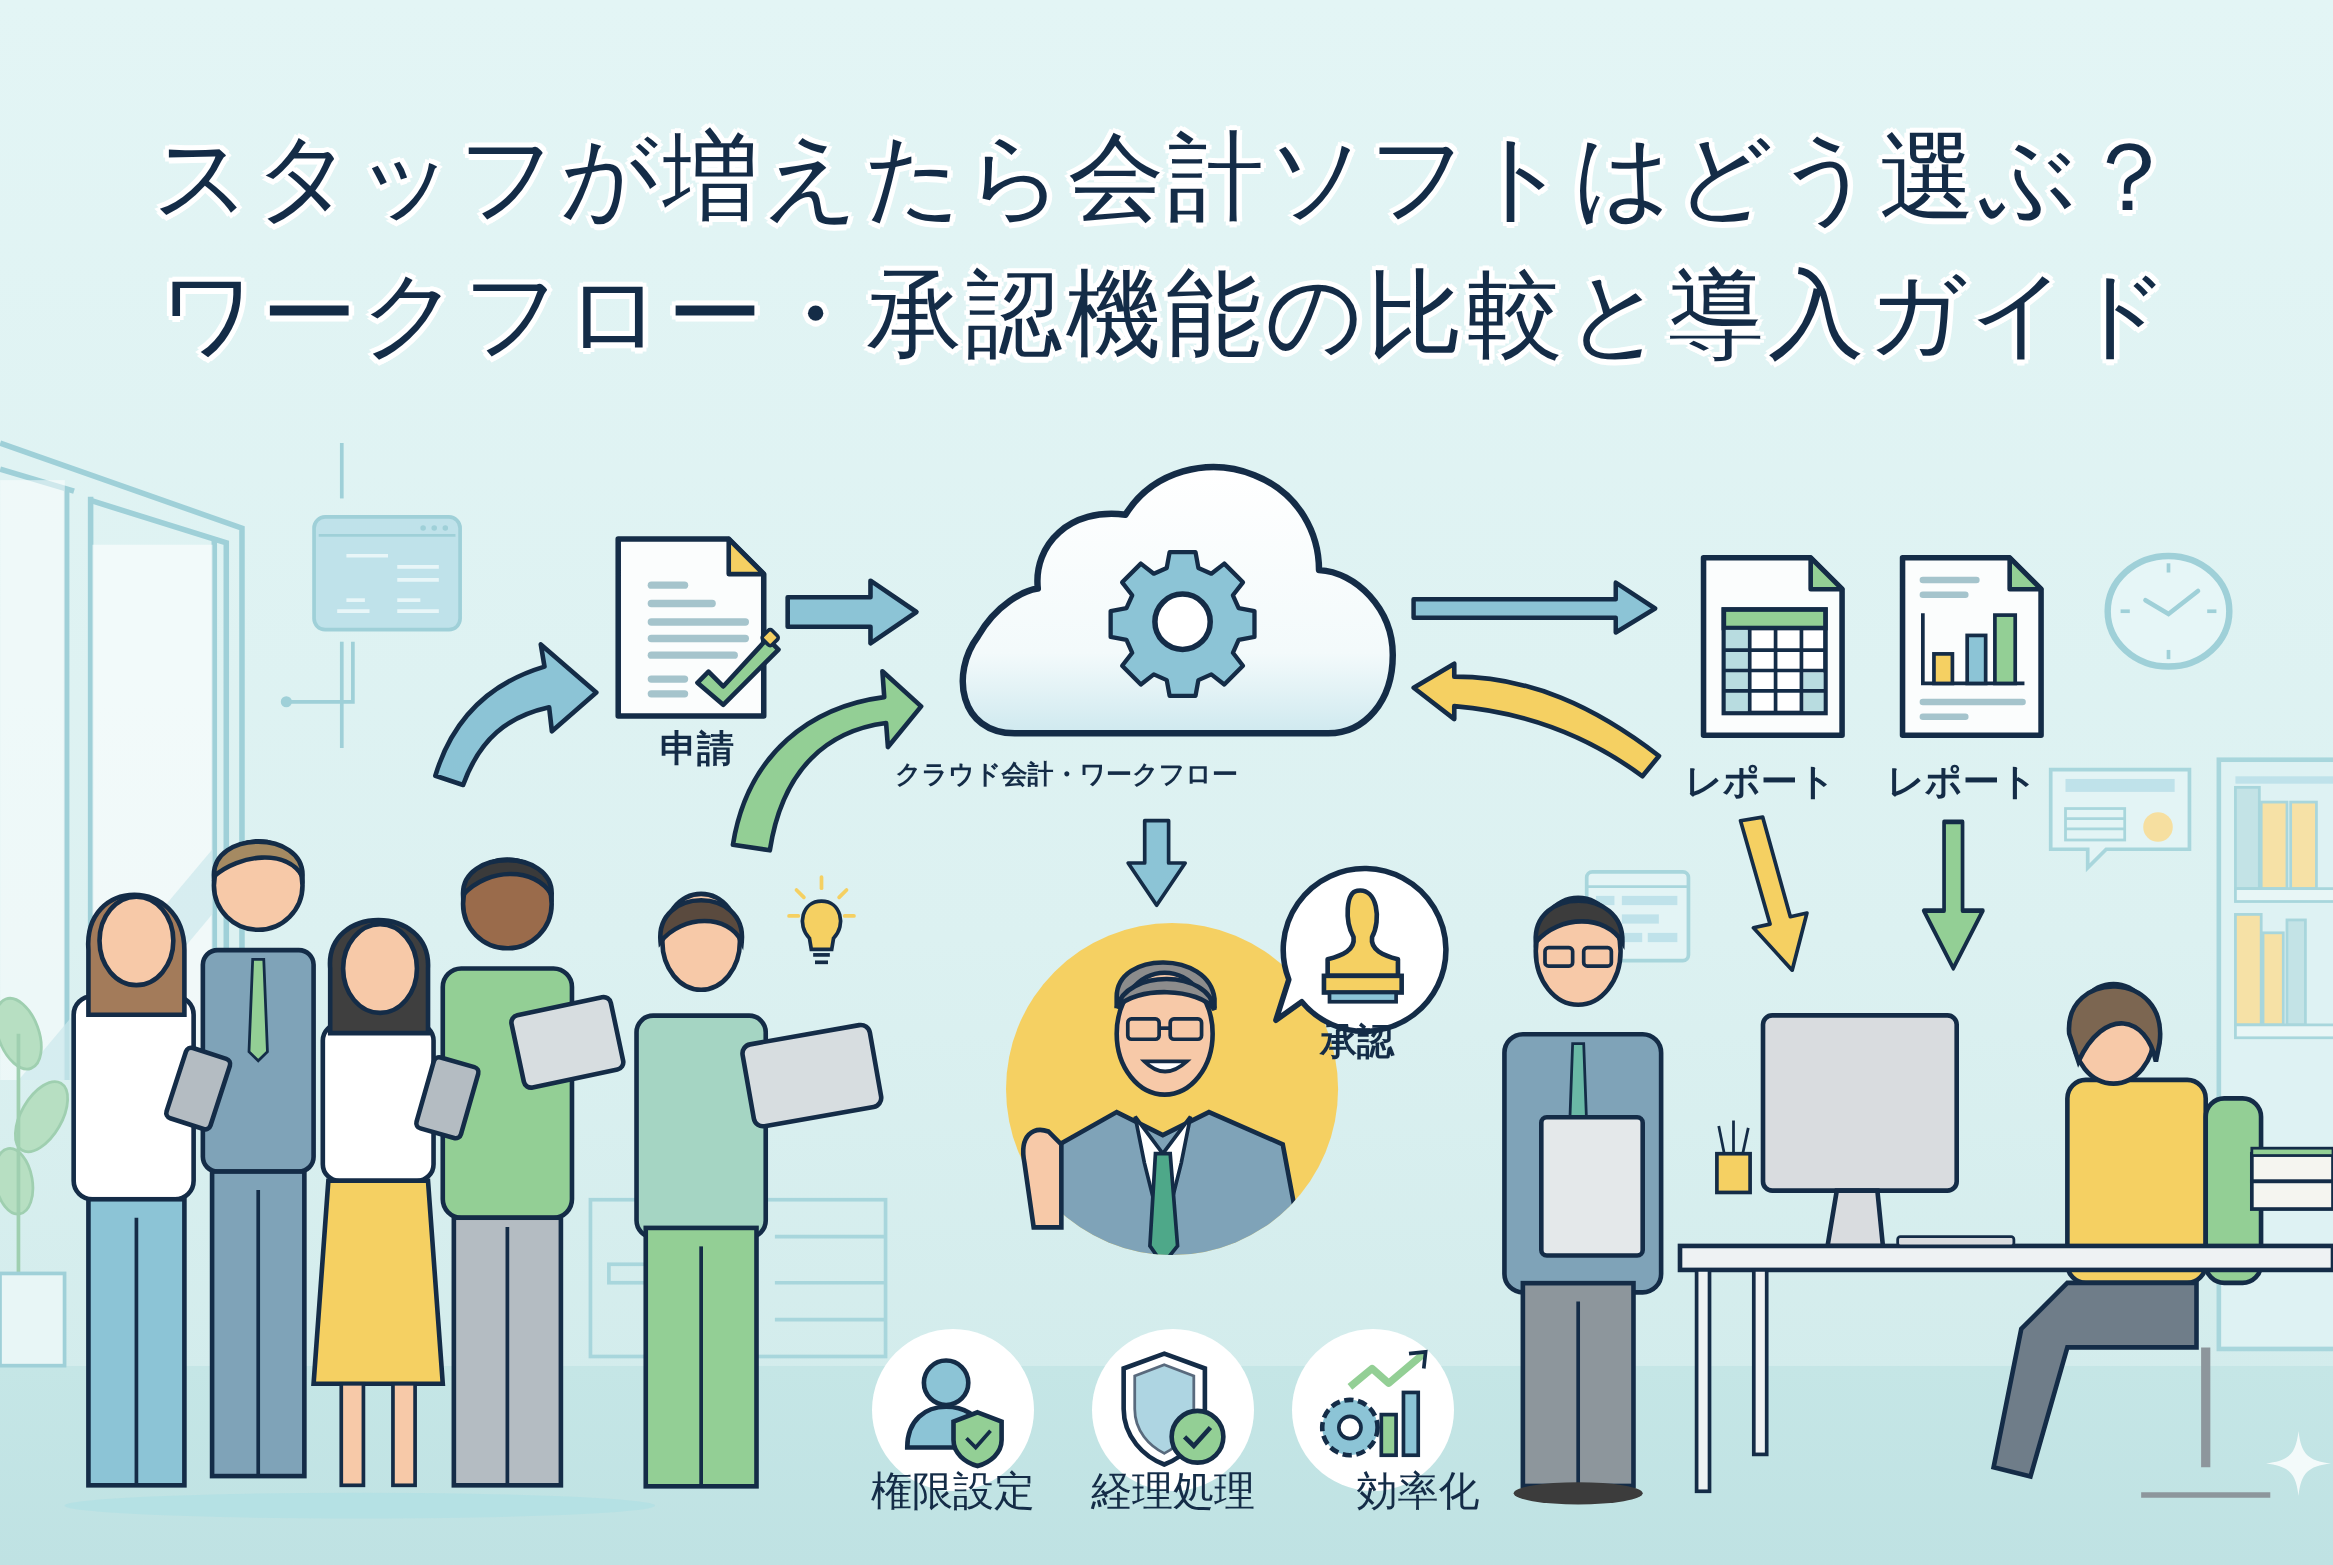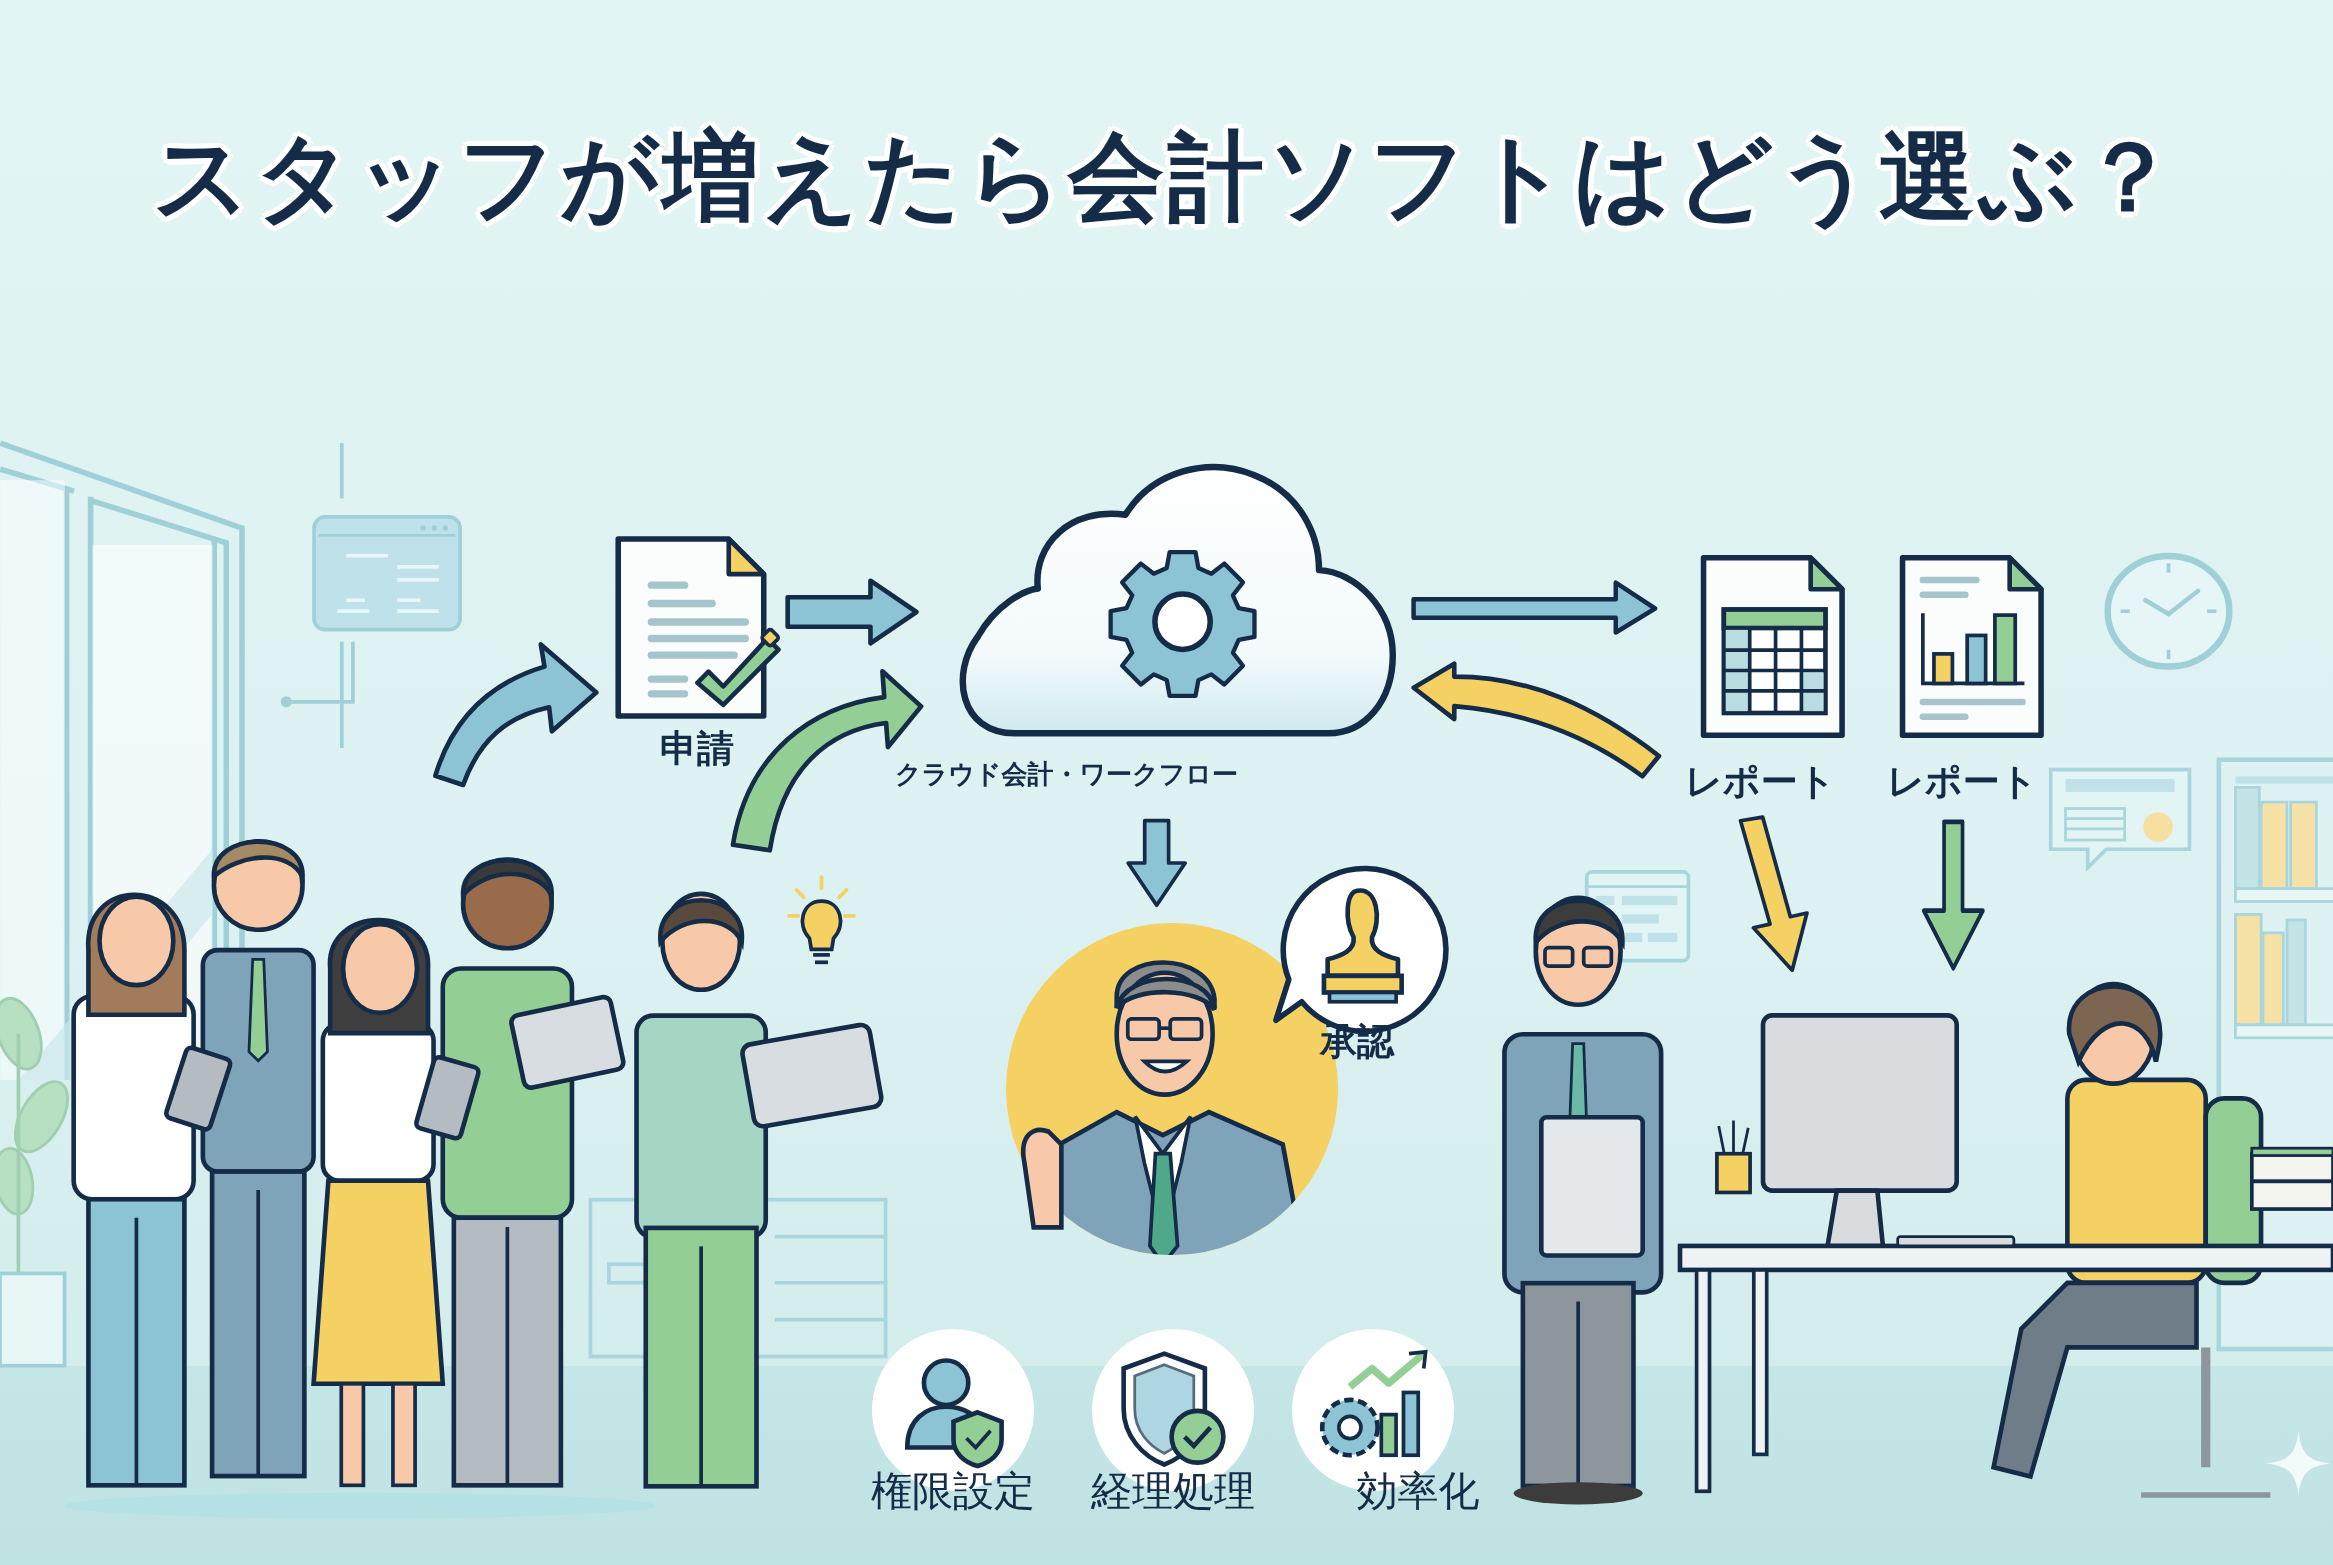--- a/index.html
+++ b/index.html
@@ -6,21 +6,21 @@
   body {
     width: 2333px; height: 1565px; overflow: hidden; position: relative;
     background: linear-gradient(180deg, #e3f5f5 0%, #dcf1f1 60%, #cfeaea 100%);
     font-family: "DejaVu Sans", "Liberation Sans", sans-serif;
     color: #16304a;
   }
   .abs { position: absolute; }
   .floor { position: absolute; left: 0; right: 0; top: 1366px; bottom: 0; background: linear-gradient(180deg, #c5e6e6, #bfe2e3); }
   .title-wrap { position: absolute; left: 0; right: 0; top: 109px; text-align: center; }
   .title-line {
-    display: block; font-weight: bold; font-size: 96px; line-height: 137px; letter-spacing: 3.7px;
+    display: block; font-weight: normal; font-size: 96px; line-height: 137px; letter-spacing: 3.7px;
     color: #142c47;
     text-shadow: 0 0 5.5px #fff, 0 0 5.5px #fff, 3.7px 3.7px 0 #fff, -3.7px -3.7px 0 #fff, 3.7px -3.7px 0 #fff, -3.7px 3.7px 0 #fff, 0 5.5px 0 #fff, 0 -5.5px 0 #fff, 5.5px 0 0 #fff, -5.5px 0 0 #fff;
   }
   .label {
     position: absolute; font-weight: bold; color: #142c47; white-space: nowrap;
   }
   .label-md { font-size: 37px; }
   svg { overflow: visible; }
   .feature-circle {
     position: absolute; width: 162px; height: 162px; border-radius: 50%; background: #fff;
@@ -131,20 +131,21 @@
       <rect x="42" y="30" width="60" height="10"></rect>
       <rect x="14" y="50" width="20" height="10"></rect>
       <rect x="42" y="50" width="40" height="10"></rect>
       <rect x="42" y="70" width="22" height="10"></rect>
       <rect x="70" y="70" width="32" height="10"></rect>
     </g>
 </svg>
 
 <div class="title-wrap">
   <span class="title-line">スタッフが増えたら会計ソフトはどう選ぶ？</span>
+  <span class="title-line">ワークフロー・承認機能の比較と導入ガイド</span>
 </div>
 
 <svg class="abs" style="left:415px;top:637px" width="185" height="148" viewBox="0 0 200 160">
   <path d="M22 150 C40 90 80 50 140 32 L136 8 L196 60 L148 102 L145 76 C100 86 70 110 52 160Z" fill="#8cc4d6" stroke="#142c47" stroke-width="5" stroke-linejoin="round"></path>
 </svg>
 
 <svg class="abs" style="left:609px;top:535px" width="175" height="185" viewBox="0 0 190 200">
   <path d="M10 4 H130 L168 42 V196 H10Z" fill="#fbfdfd" stroke="#142c47" stroke-width="6" stroke-linejoin="round"></path>
   <path d="M130 4 V42 H168Z" fill="#f5d062" stroke="#142c47" stroke-width="5" stroke-linejoin="round"></path>
   <g stroke="#a5c4cc" stroke-width="8" stroke-linecap="round">

